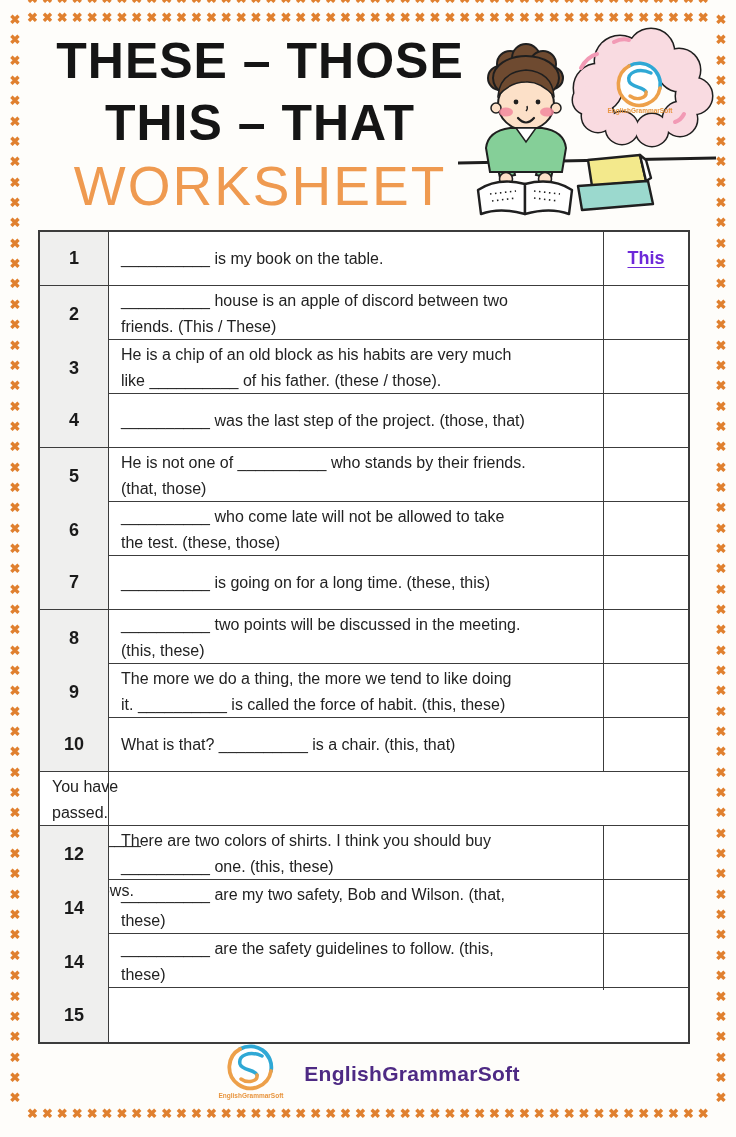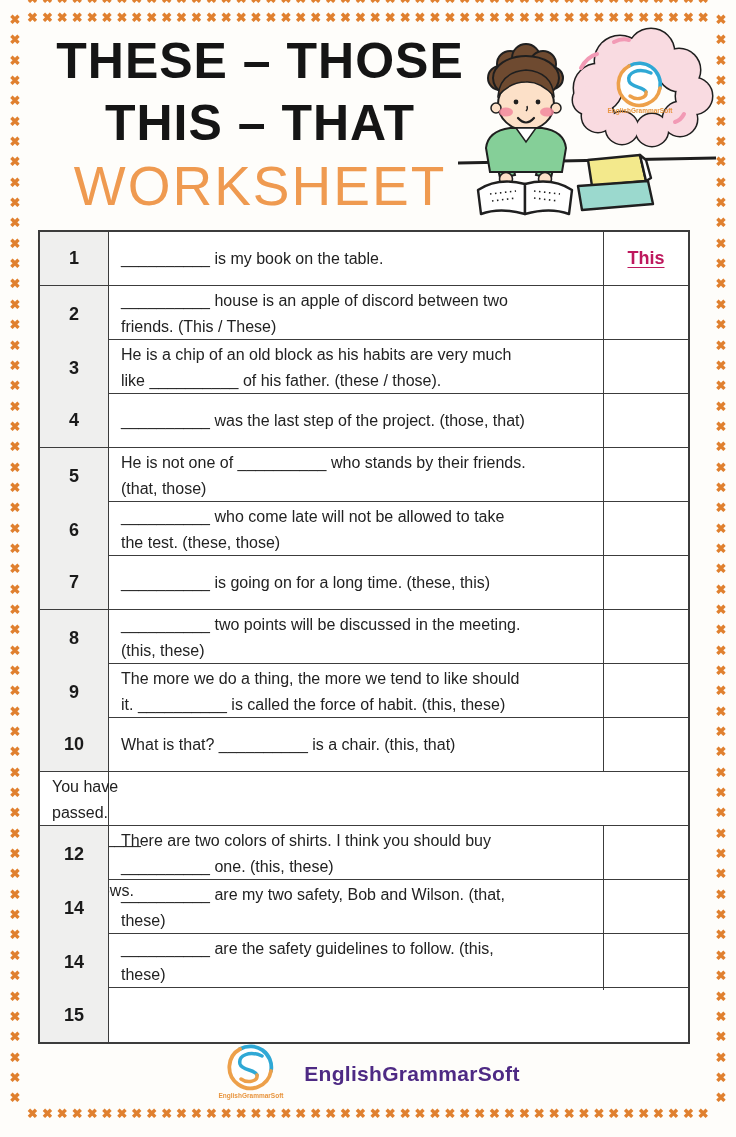--- a/index.html
+++ b/index.html
@@ -32,21 +32,21 @@
   
   .ws-table { position:absolute; left:38px; top:230px; width:652px; border:2px solid #3c3c3c; background:#fff; }
   .ws-row { display:grid; grid-template-columns:69px 1fr 84px; height:54px; border-bottom:1.5px solid #3c3c3c; }
   .ws-row:last-child { border-bottom:none;gap:37px; }
   .cell { display:flex; align-items:center; }
   .num-cell { background:#efefee; border-right:1.5px solid #3c3c3c; justify-content:center;
               font-weight:bold; font-size:18px; color:#1a1a1a; }
   .q-cell { border-right:1.5px solid #3c3c3c; padding:2px 28px 2px 12px;
             font-size:16px; line-height:26px; color:#222; }
   .q-cell span { white-space:pre-wrap; }
-  .a-cell { justify-content:center; font-size:18px; font-weight:bold; color:#be185d; }
+  .a-cell { justify-content:center; font-size:18px; font-weight:bold; color:#6d28d9; }
   .a-cell.filled { text-decoration:underline; text-underline-offset:3px; }
   
   .footer { position:absolute; left:0; top:1042px; width:100%; height:64px;
             display:flex; align-items:center; justify-content:center; gap:18px; }
   .brand-name { font-size:21px; font-weight:bold; color:#4e2a84; letter-spacing:0.3px; }
 </style>
 </head>
 <body>
 
 <div class="page">
@@ -489,21 +489,21 @@
 (this, these)</span>
         </div>
       <div class="cell a-cell">
           <span></span>
         </div>
     </div>
 
     <div class="ws-row">
       <div class="cell num-cell">9</div>
       <div class="cell q-cell">
-          <span>The more we do a thing, the more we tend to like should
+          <span>The more we do a thing, the more we tend to like doing
 it. __________ is called the force of habit. (this, these)</span>
         </div>
       <div class="cell a-cell">
           <span></span>
         </div>
     </div>
 
     <div class="ws-row">
       <div class="cell num-cell">10</div>
       <div class="cell q-cell">

